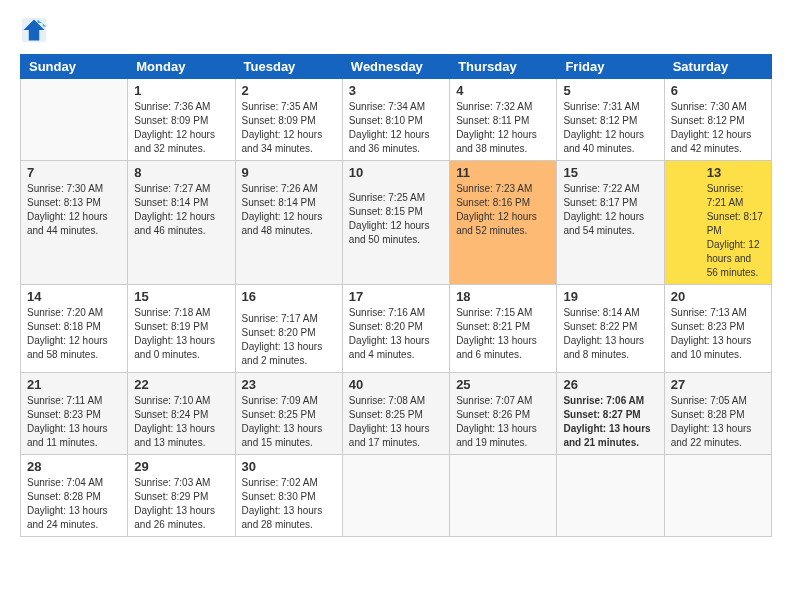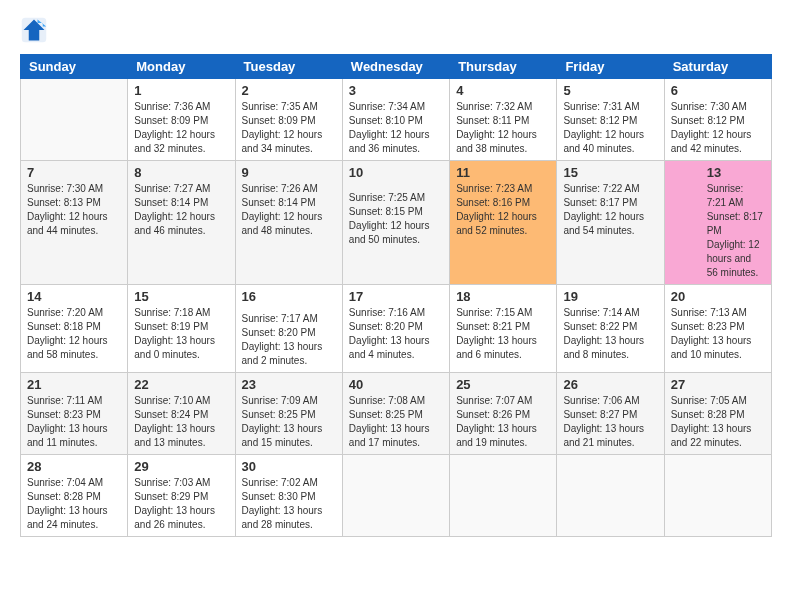--- a/index.html
+++ b/index.html
@@ -194,21 +194,21 @@
             <div class="day-info" style="white-space: pre-line;">Sunrise: 7:23 AM
 Sunset: 8:16 PM
 Daylight: 12 hours and 52 minutes.</div>
           </td>
           <td style="background: rgb(245, 245, 245);">
             <div class="day-number">15</div>
             <div class="day-info" style="white-space: pre-line;">Sunrise: 7:22 AM
 Sunset: 8:17 PM
 Daylight: 12 hours and 54 minutes.</div>
           </td>
-          <td style="background: #f9a8d4; padding-left: 42px;">
+          <td style="background: #fde047; padding-left: 42px;">
             <div class="day-number">13</div>
             <div class="day-info" style="white-space: pre-line;">Sunrise: 7:21 AM
 Sunset: 8:17 PM
 Daylight: 12 hours and 56 minutes.</div>
           </td>
         </tr>
         <tr>
           <td>
             <div class="day-number">14</div>
             <div class="day-info" style="white-space: pre-line;">Sunrise: 7:20 AM
@@ -234,21 +234,21 @@
 Daylight: 13 hours and 4 minutes.</div>
           </td>
           <td>
             <div class="day-number">18</div>
             <div class="day-info" style="white-space: pre-line;">Sunrise: 7:15 AM
 Sunset: 8:21 PM
 Daylight: 13 hours and 6 minutes.</div>
           </td>
           <td>
             <div class="day-number">19</div>
-            <div class="day-info" style="white-space: pre-line;">Sunrise: 7:14 AM
+            <div class="day-info" style="white-space: pre-line;">Sunrise: 8:14 AM
 Sunset: 8:22 PM
 Daylight: 13 hours and 8 minutes.</div>
           </td>
           <td>
             <div class="day-number">20</div>
             <div class="day-info" style="white-space: pre-line;">Sunrise: 7:13 AM
 Sunset: 8:23 PM
 Daylight: 13 hours and 10 minutes.</div>
           </td>
         </tr>
@@ -278,21 +278,21 @@
 Daylight: 13 hours and 17 minutes.</div>
           </td>
           <td style="background: rgb(245, 245, 245);">
             <div class="day-number">25</div>
             <div class="day-info" style="white-space: pre-line;">Sunrise: 7:07 AM
 Sunset: 8:26 PM
 Daylight: 13 hours and 19 minutes.</div>
           </td>
           <td style="background: rgb(245, 245, 245);">
             <div class="day-number">26</div>
-            <div class="day-info" style="white-space: pre-line;">Sunrise: 7:06 AM
+            <div class="day-info" style="white-space: pre-line; font-weight: bold;">Sunrise: 7:06 AM
 Sunset: 8:27 PM
 Daylight: 13 hours and 21 minutes.</div>
           </td>
           <td style="background: rgb(245, 245, 245);">
             <div class="day-number">27</div>
             <div class="day-info" style="white-space: pre-line;">Sunrise: 7:05 AM
 Sunset: 8:28 PM
 Daylight: 13 hours and 22 minutes.</div>
           </td>
         </tr>

